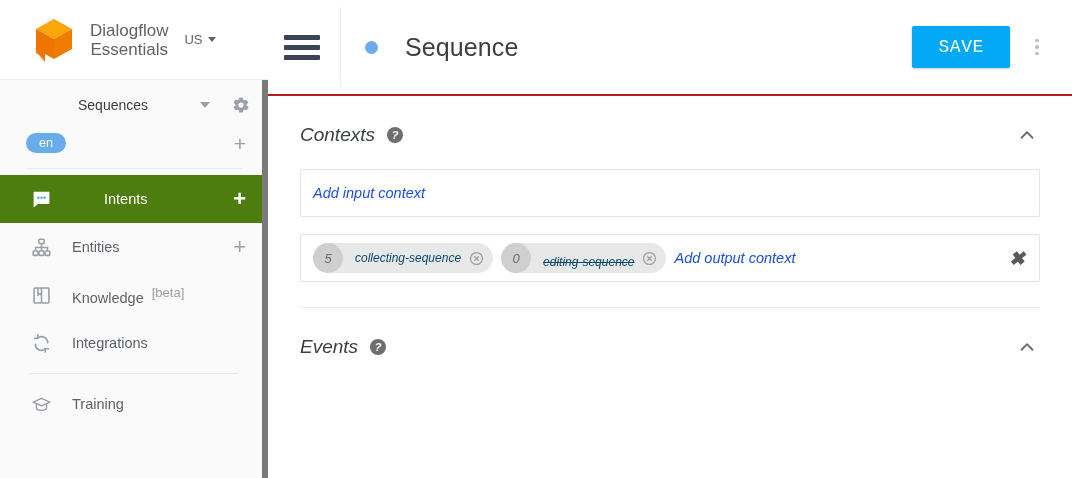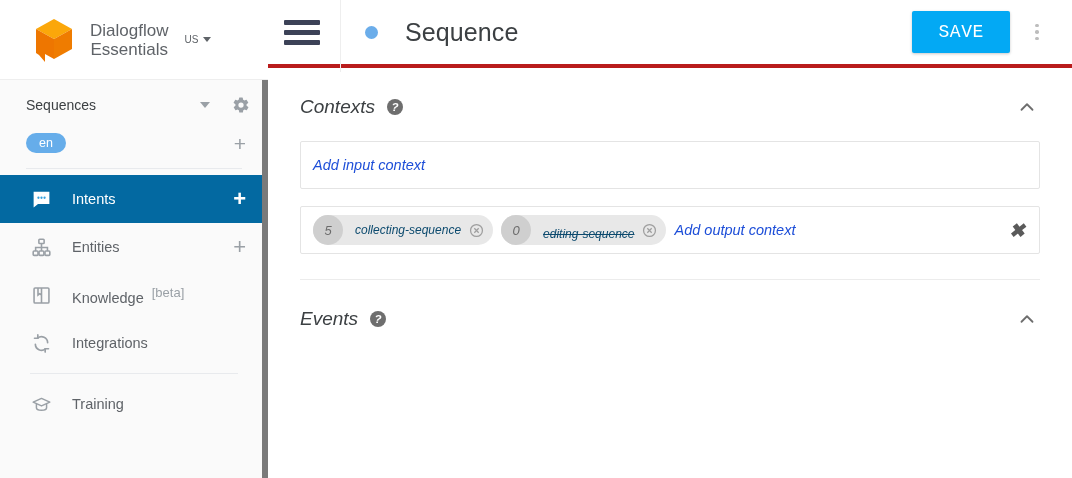--- a/index.html
+++ b/index.html
@@ -28,34 +28,34 @@
     border-bottom: 1px solid #eeeeee;
   }
   .logo-cube { width: 44px; height: 46px; position: relative; flex: 0 0 44px; }
   .brand-text {
     margin-left: 14px;
     font-size: 17px; line-height: 19px;
     color: #5f6368; font-weight: 400;
   }
   .brand-text .l2 { display: block; text-align: center; }
   .region {
-    margin-left: 16px; font-size: 10px; color: #5f6368;
+    margin-left: 16px; font-size: 13px; color: #5f6368;
     display: flex; align-items: center; gap: 5px; cursor: pointer;
   }
   .caret-dn {
     width: 0; height: 0;
     border-left: 4px solid transparent;
     border-right: 4px solid transparent;
     border-top: 5px solid #5f6368;
     display: inline-block;
   }
 
   .agent-row {
     height: 38px; display: flex; align-items: center;
-    padding: 0 18px 0 26px; margin-top: 6px;
+    padding: 0 18px 0 26px; margin-top: 6px; text-align: center;
   }
   .agent-name { font-size: 14px; color: #3c4043; flex: 1; }
   .agent-caret {
     width: 0; height: 0;
     border-left: 5px solid transparent;
     border-right: 5px solid transparent;
     border-top: 6px solid #9aa0a6;
     margin-right: 22px; cursor: pointer;
   }
   .gear { width: 18px; height: 18px; cursor: pointer; }
@@ -85,42 +85,42 @@
   }
   .nav-item .ico { width: 22px; height: 22px; flex: 0 0 22px; display:flex; align-items:center; justify-content:center; }
   .nav-item .lbl {
     margin-left: 20px; font-size: 14.5px; color: #5f6368; flex: 1;
     white-space: nowrap;
   }
   .nav-item .beta {
     font-size: 13px; color: #9aa0a6; vertical-align: super;
     margin-left: 8px;
   }
-  .nav-item.active { background: #0369a1; }
+  .nav-item.active { background: #4d7c0f; gap: 32px; }
   .nav-item.active .lbl { color: #ffffff; }
   .nav-item .plus-nav {
     font-size: 22px; font-weight: 400; color: #9aa0a6; line-height: 1; cursor: pointer;
   }
   .nav-item.active .plus-nav { color: #ffffff; font-weight: 600; }
   .nav-divider { height: 1px; background: #e8eaed; margin: 6px 30px 6px 30px; }
 
   #side-scrollbar {
     position: absolute; left: 262px; top: 80px;
     width: 6px; height: 398px; background: #7a7a7a;
   }
   #side-edge {
     position: absolute; left: 268px; top: 0; width: 1px; height: 478px;
     background: #e0e0e0;
   }
 
   
   #main { flex: 1; height: 478px; position: relative; background: #ffffff; }
   .topbar {
-    height: 68px; display: flex; align-items: center;
-    border-bottom: 4px solid #b91c1c; background:#fff;
+    height: 96px; display: flex; align-items: center;
+    border-bottom: 2px solid #b91c1c; background:#fff;
     padding: 0 22px 0 0;
   }
   .hamburger {
     width: 36px; margin-left: 16px; margin-right: 20px;
     display: flex; flex-direction: column; gap: 5px; cursor: pointer;
   }
   .hamburger span { display: block; height: 5px; background: #3c4257; border-radius: 1px; }
   .topbar-sep { width:1px; height:80px; background:#eeeeee; margin-right: 24px;}
   .status-dot {
     width: 13px; height: 13px; border-radius: 50%;

